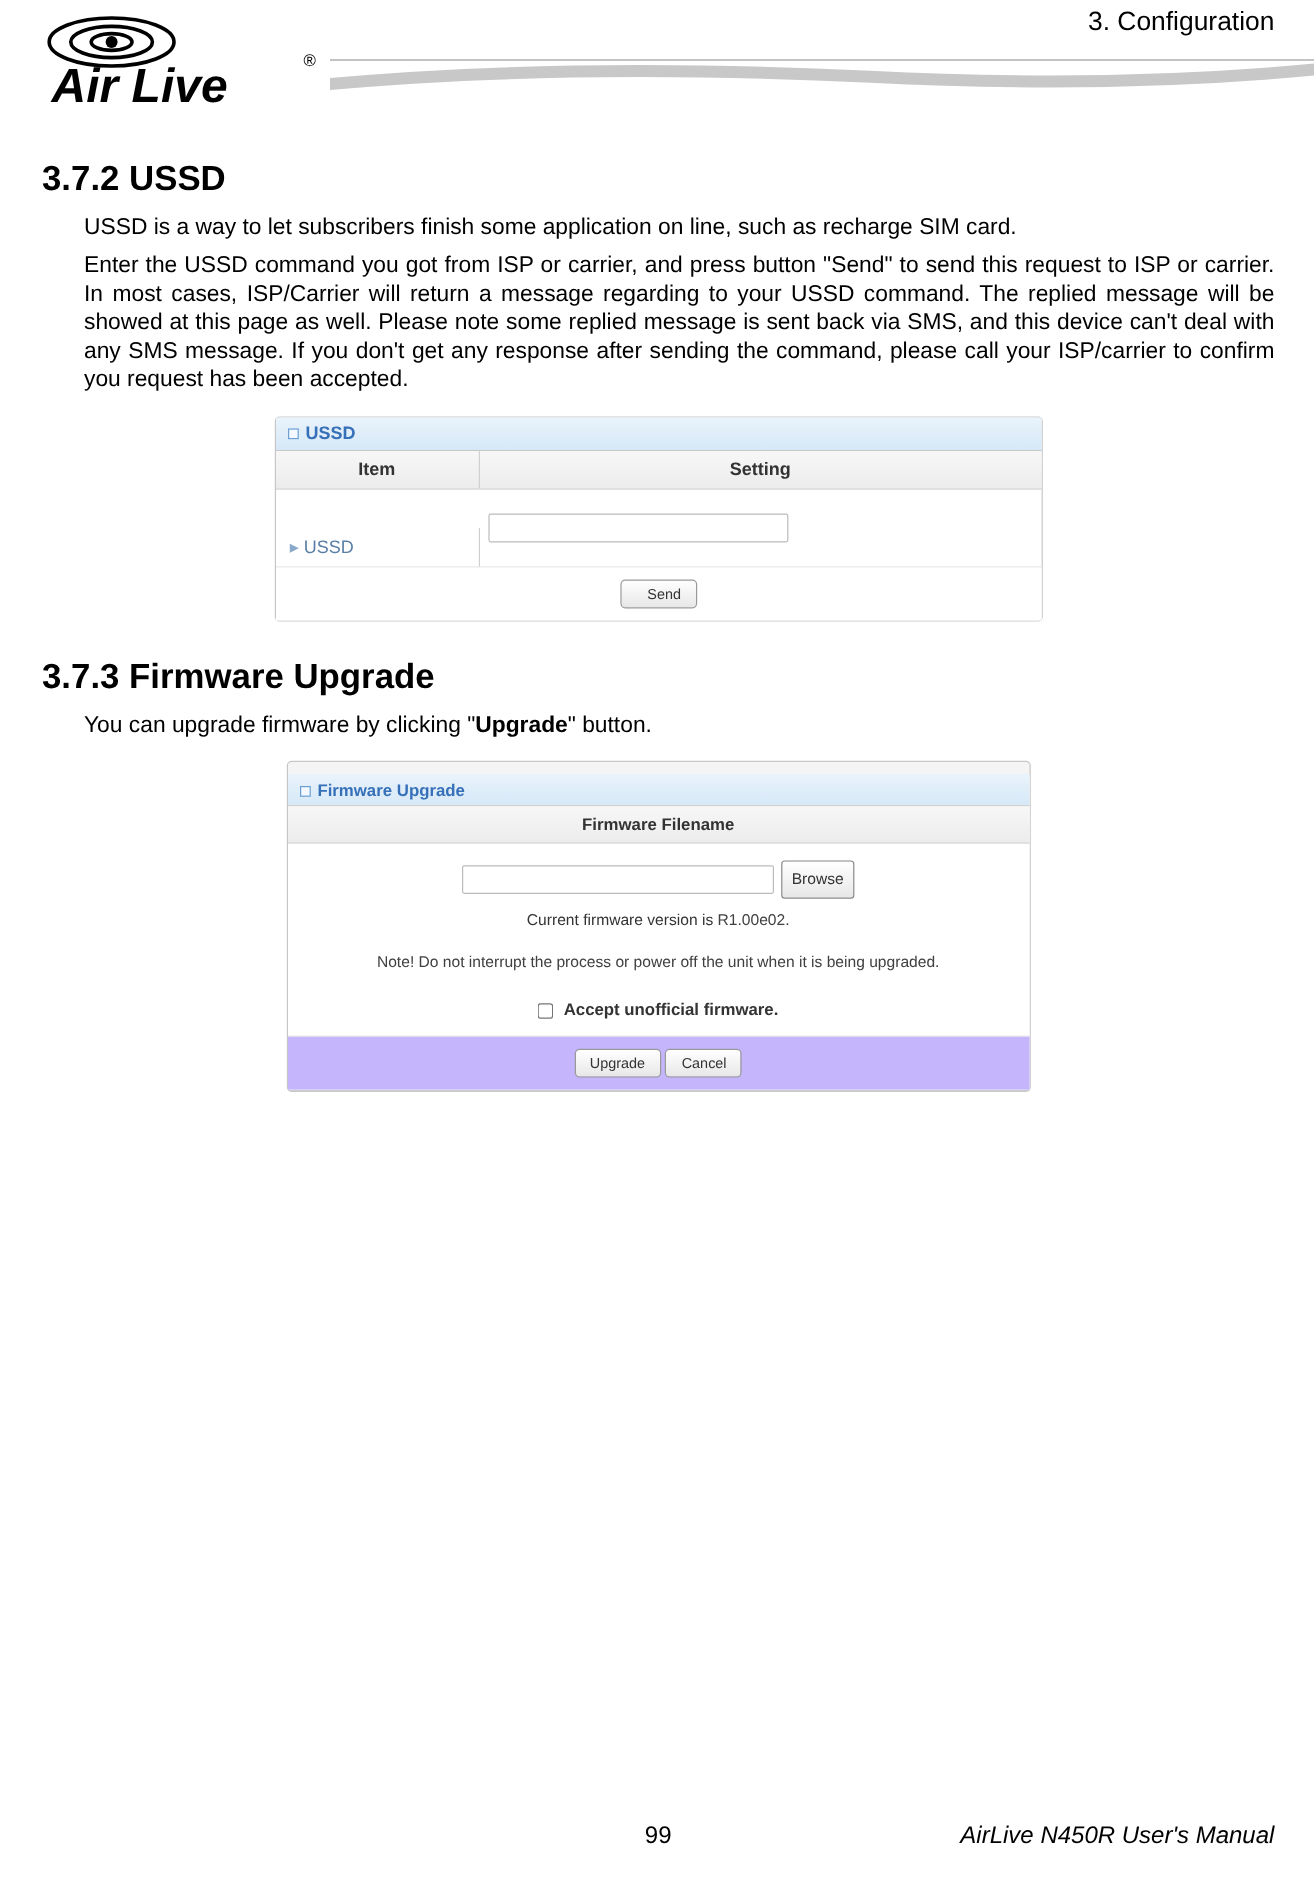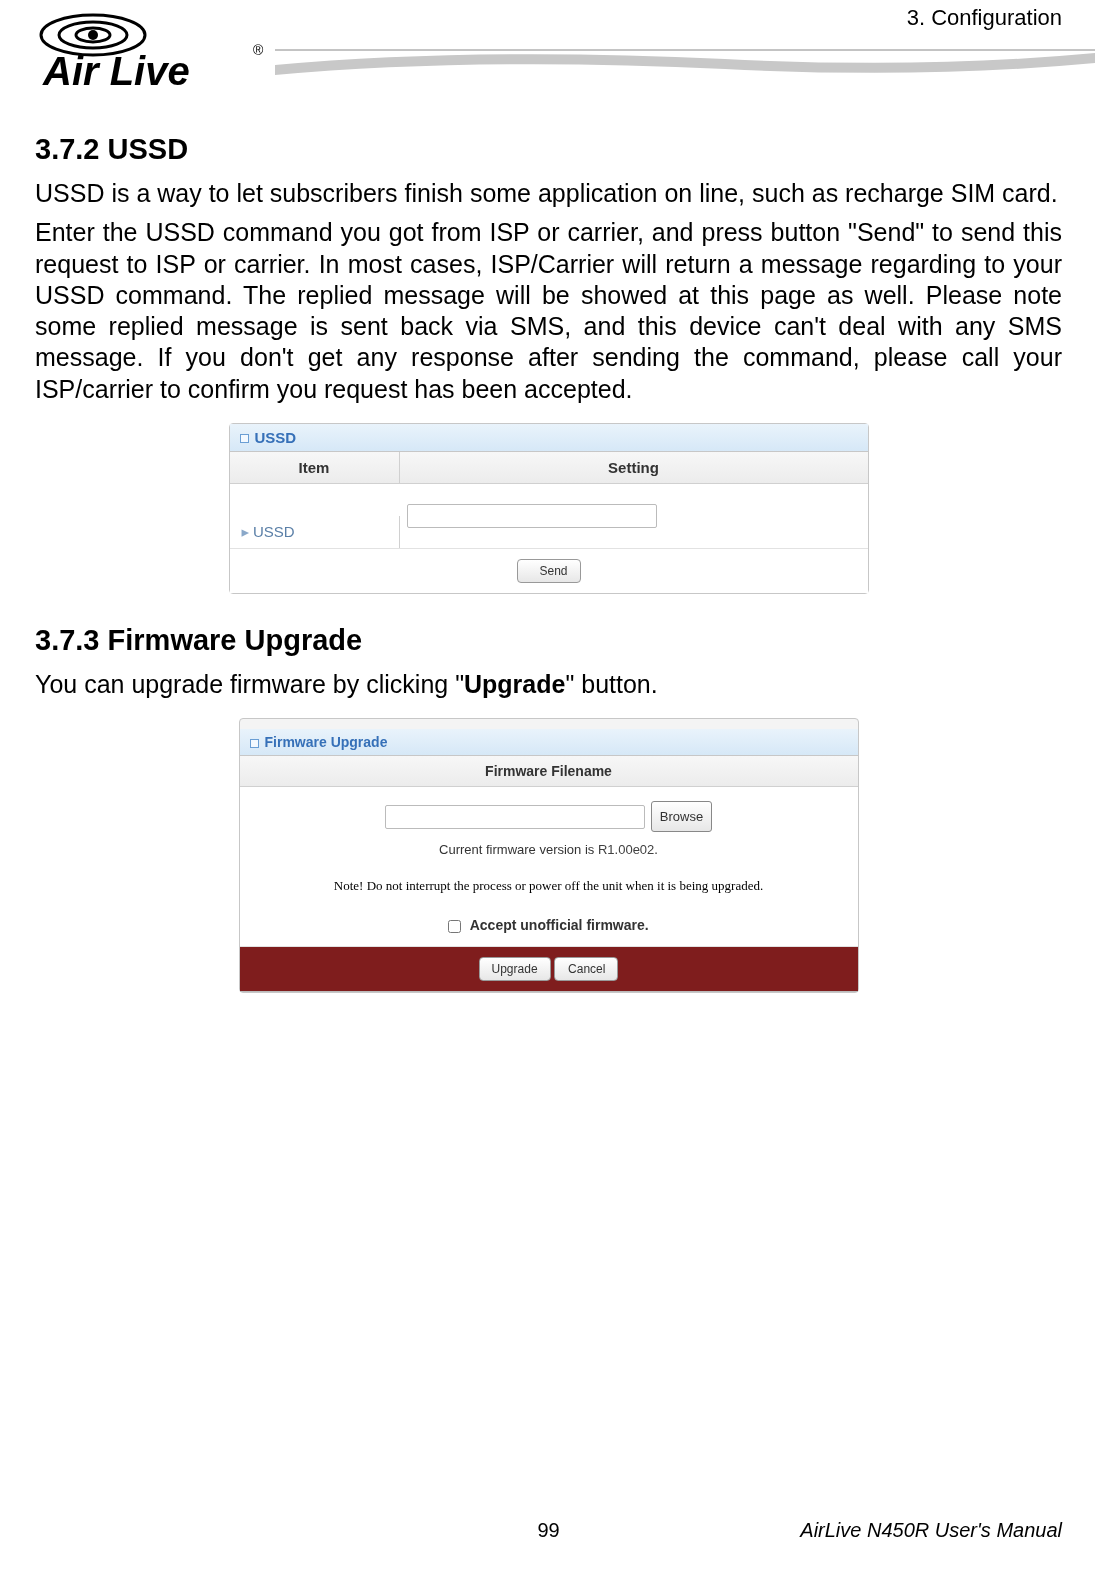--- a/index.html
+++ b/index.html
@@ -37,24 +37,25 @@
       height: 35px;
     }
     .content { padding-top: 5px; }
     h2.sec {
       font-size: 29px;
       font-weight: bold;
       margin-top: 8px;
       margin-bottom: 12px;
     }
     p.body {
-      font-size: 25px;
+      font-size: 19px;
       line-height: 1.25;
       text-align: justify;
       margin-bottom: 8px;
+      margin-left: 35px;
     }
     p.body b { font-weight: bold; }
     .figure-wrap {
       display: flex;
       justify-content: center;
       margin: 18px 0 30px 0;
     }
     .ussd-fig {
       width: 640px;
       border: 1px solid #c7c7c7;
@@ -175,27 +176,27 @@
       padding: 3px 8px;
       border: 1px solid #888;
       border-radius: 3px;
       background: linear-gradient(#ffffff, #e7e7e7);
       font-size: 13px;
       margin-left: 2px;
       cursor: pointer;
     }
     .ver-line { font-size: 13px; }
     .ver-link { color: #404040; }
-    .note-line { font-size: 13px; color: #000000; margin-top: 12px; font-family: Liberation Serif, serif; }
+    .note-line { font-size: 13px; color: #404040; margin-top: 12px; }
     .accept-line { margin-top: 16px; font-weight: bold; font-size: 14px; }
     .accept-line input { vertical-align: middle; margin-right: 5px; }
     .fw-btn-row {
       text-align: center;
       padding: 10px 0;
-      background: #7f1d1d;
+      background: #c4b5fd;
     }
     .footer {
       position: absolute;
       bottom: 34px;
       left: 35px;
       right: 35px;
       display: flex;
       justify-content: space-between;
       font-size: 20px;
     }

